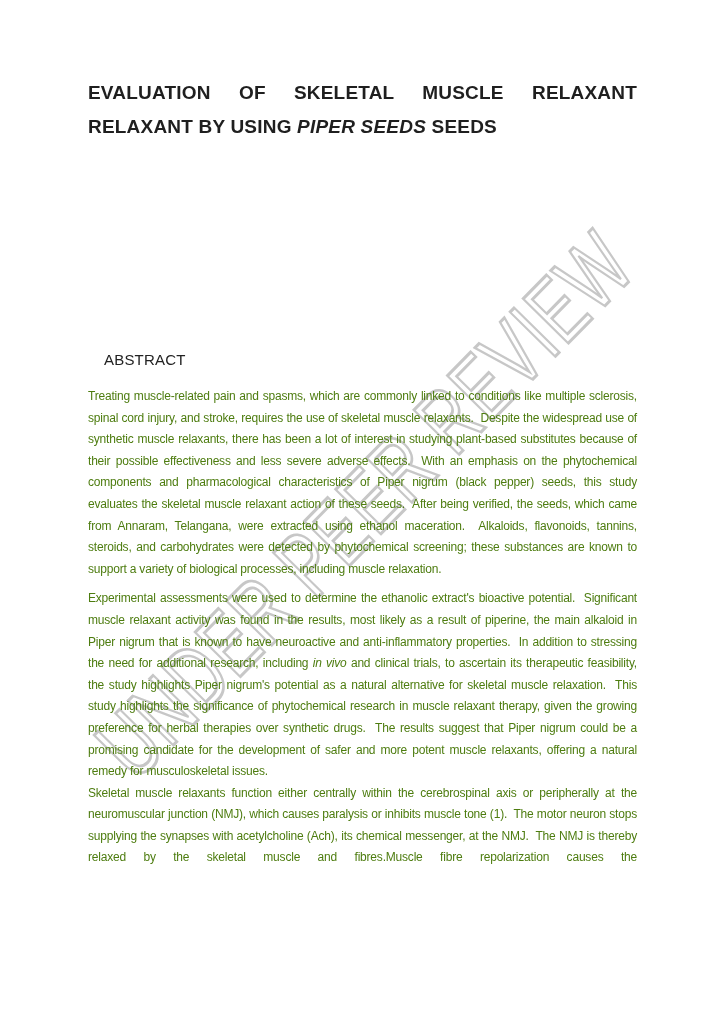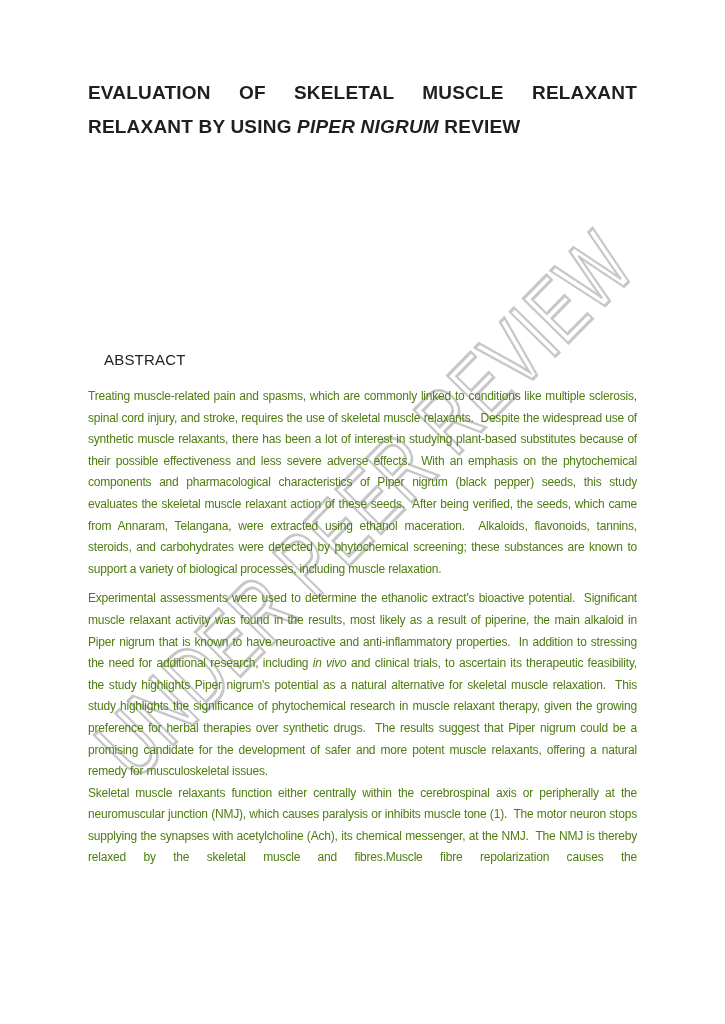--- a/index.html
+++ b/index.html
@@ -87,21 +87,21 @@
 <body>
 
 <div class="page">
 
   <div class="watermark">UNDER PEER REVIEW</div>
 
   <div class="content">
 
     <h1 class="paper-title">
       <span class="title-line1">EVALUATION OF SKELETAL MUSCLE RELAXANT</span>
-      <span class="title-line2"><span>RELAXANT BY USING </span><em>PIPER NIGRUM</em><span> REVIEW</span></span>
+      <span class="title-line2"><span>RELAXANT BY USING </span><em>PIPER SEEDS</em><span> SEEDS</span></span>
     </h1>
 
     <h2 class="section-heading abstract-heading">ABSTRACT</h2>
 
     <p class="body-para abstract-para-1">Treating muscle-related pain and spasms, which are commonly linked to conditions like multiple sclerosis, spinal cord injury, and stroke, requires the use of skeletal muscle relaxants.  Despite the widespread use of synthetic muscle relaxants, there has been a lot of interest in studying plant-based substitutes because of their possible effectiveness and less severe adverse effects.  With an emphasis on the phytochemical components and pharmacological characteristics of Piper nigrum (black pepper) seeds, this study evaluates the skeletal muscle relaxant action of these seeds.  After being verified, the seeds, which came from Annaram, Telangana, were extracted using ethanol maceration.  Alkaloids, flavonoids, tannins, steroids, and carbohydrates were detected by phytochemical screening; these substances are known to support a variety of biological processes, including muscle relaxation.</p>
 
     <p class="body-para abstract-para-2"><span>Experimental assessments were used to determine the ethanolic extract's bioactive potential.  Significant muscle relaxant activity was found in the results, most likely as a result of piperine, the main alkaloid in Piper nigrum that is known to have neuroactive and anti-inflammatory properties.  In addition to stressing the need for additional research, including </span><em>in vivo</em><span> and clinical trials, to ascertain its therapeutic feasibility, the study highlights Piper nigrum's potential as a natural alternative for skeletal muscle relaxation.  This study highlights the significance of phytochemical research in muscle relaxant therapy, given the growing preference for herbal therapies over synthetic drugs.  The results suggest that Piper nigrum could be a promising candidate for the development of safer and more potent muscle relaxants, offering a natural remedy for musculoskeletal issues.</span></p>
 
 
     <p class="body-para introduction-para">Skeletal muscle relaxants function either centrally within the cerebrospinal axis or peripherally at the neuromuscular junction (NMJ), which causes paralysis or inhibits muscle tone (1).  The motor neuron stops supplying the synapses with acetylcholine (Ach), its chemical messenger, at the NMJ.  The NMJ is thereby relaxed by the skeletal muscle and fibres.Muscle fibre repolarization causes the</p>

